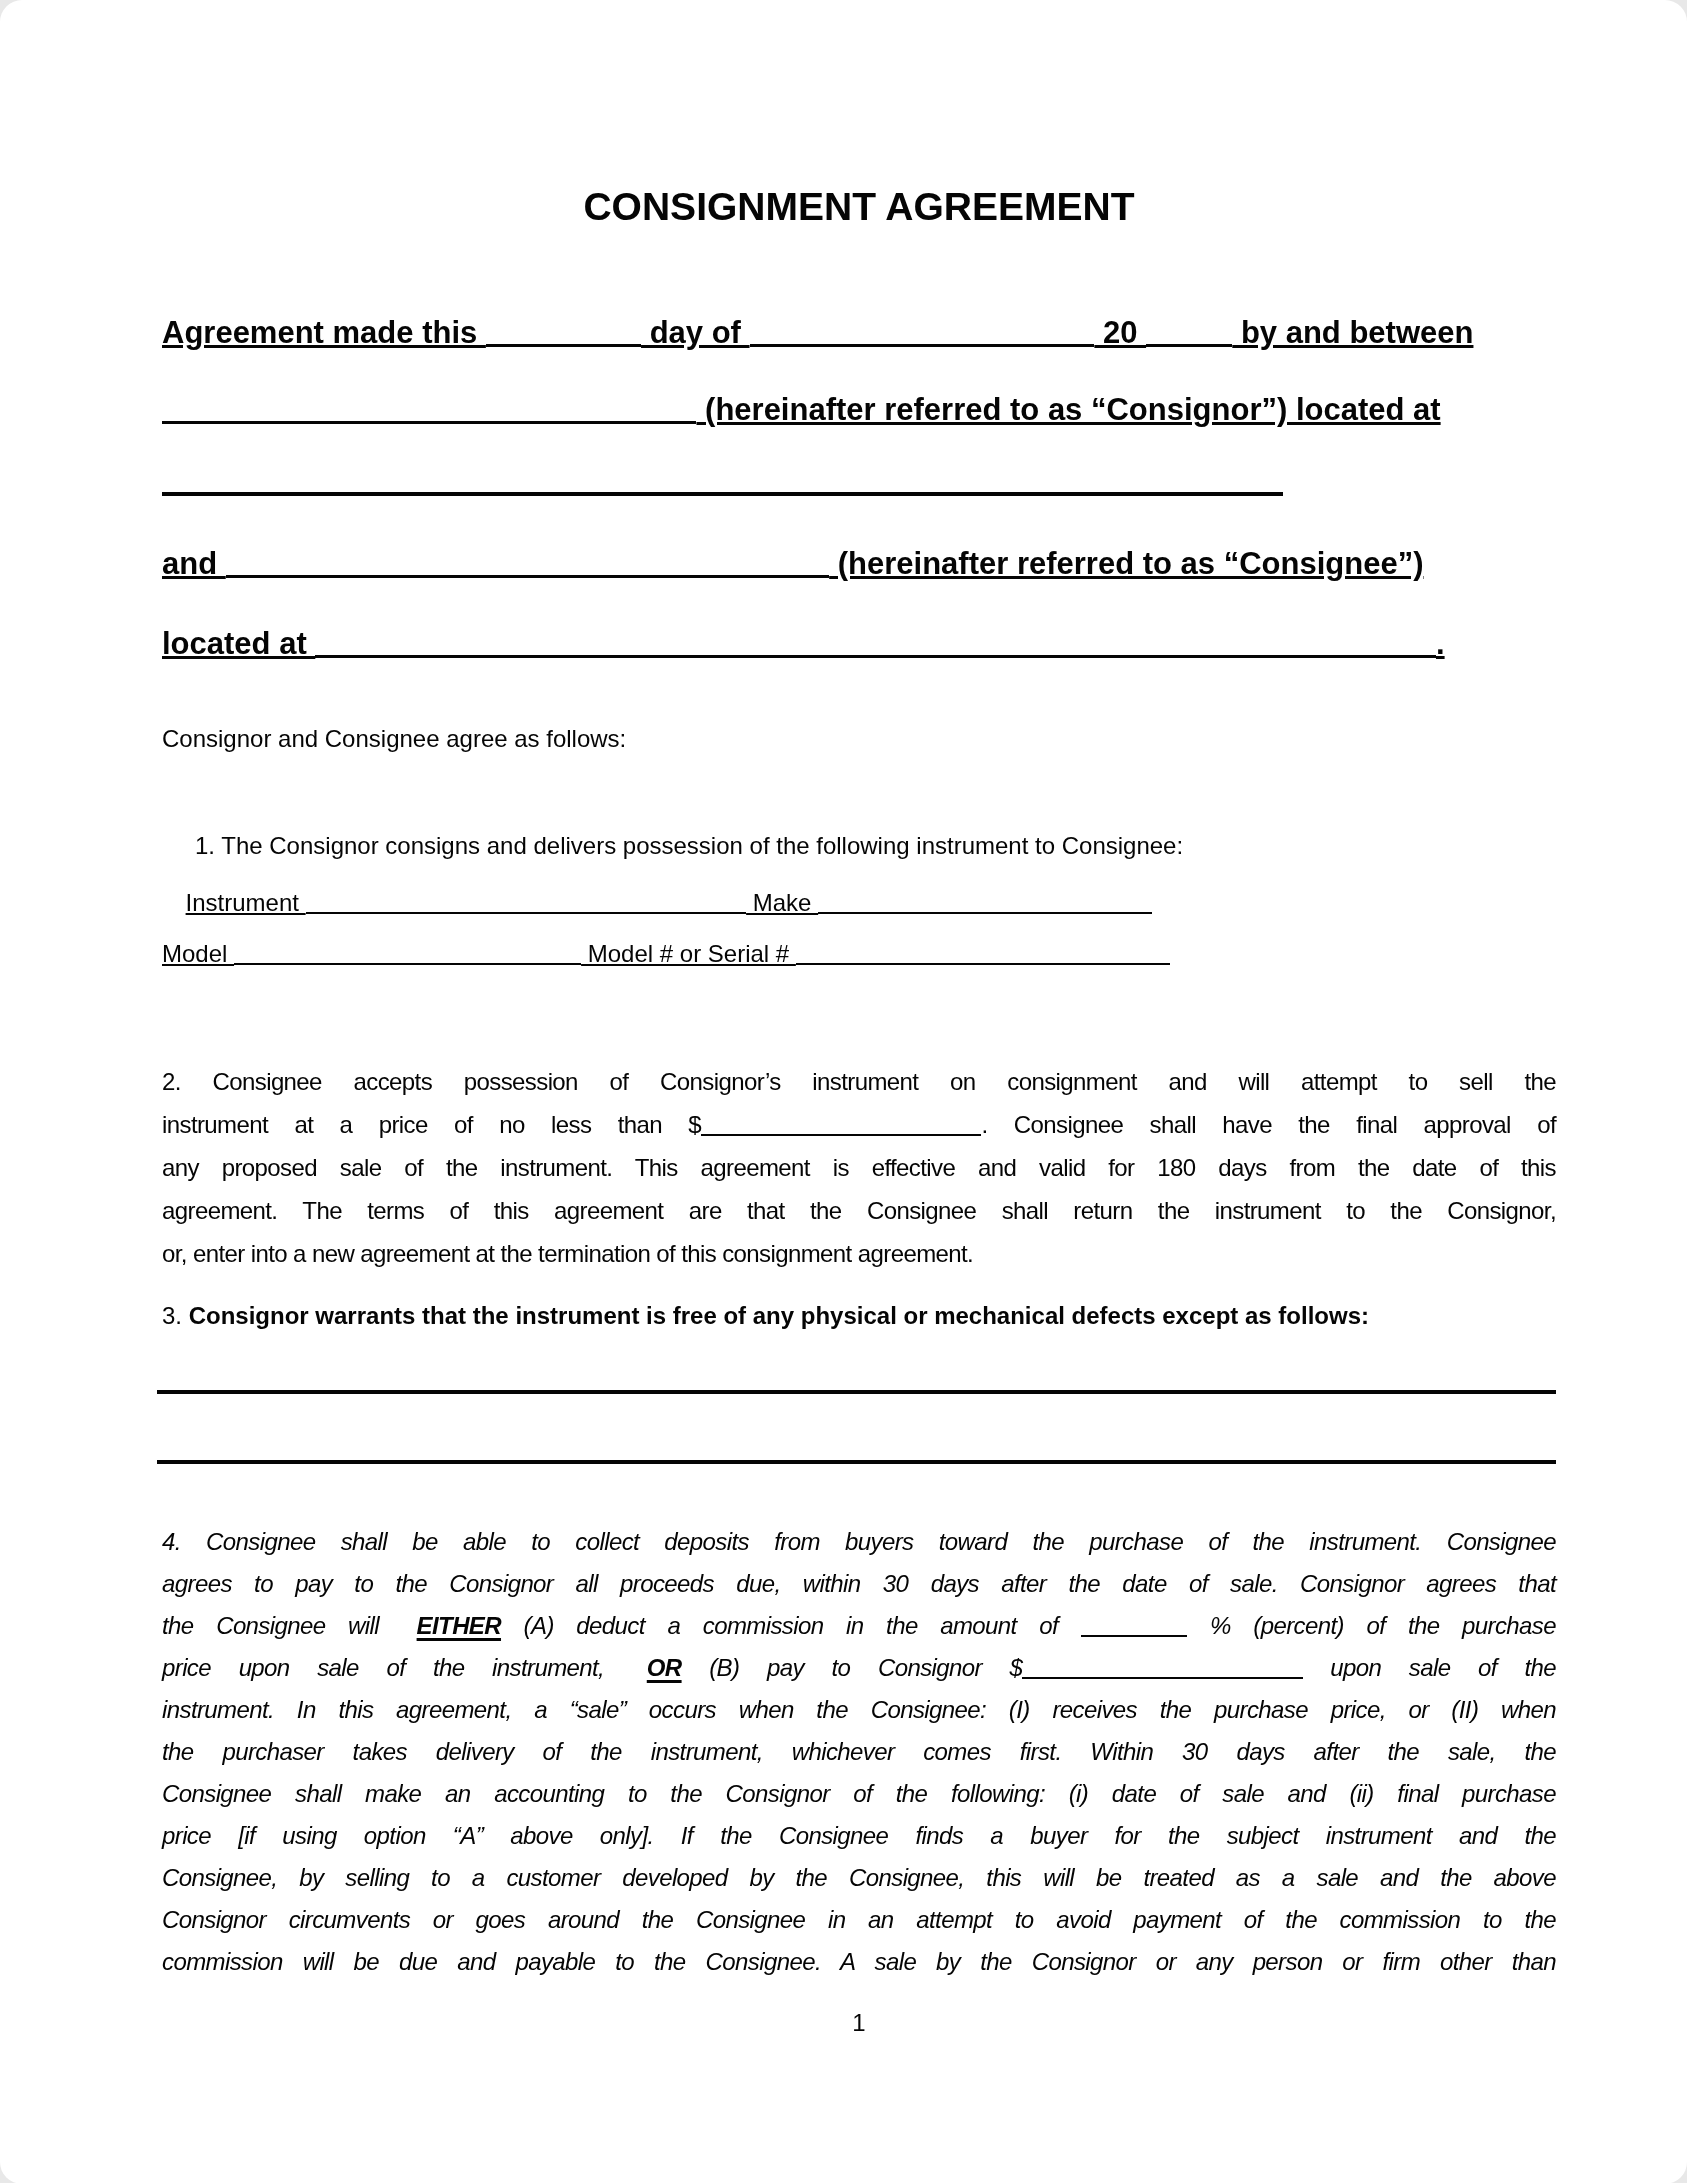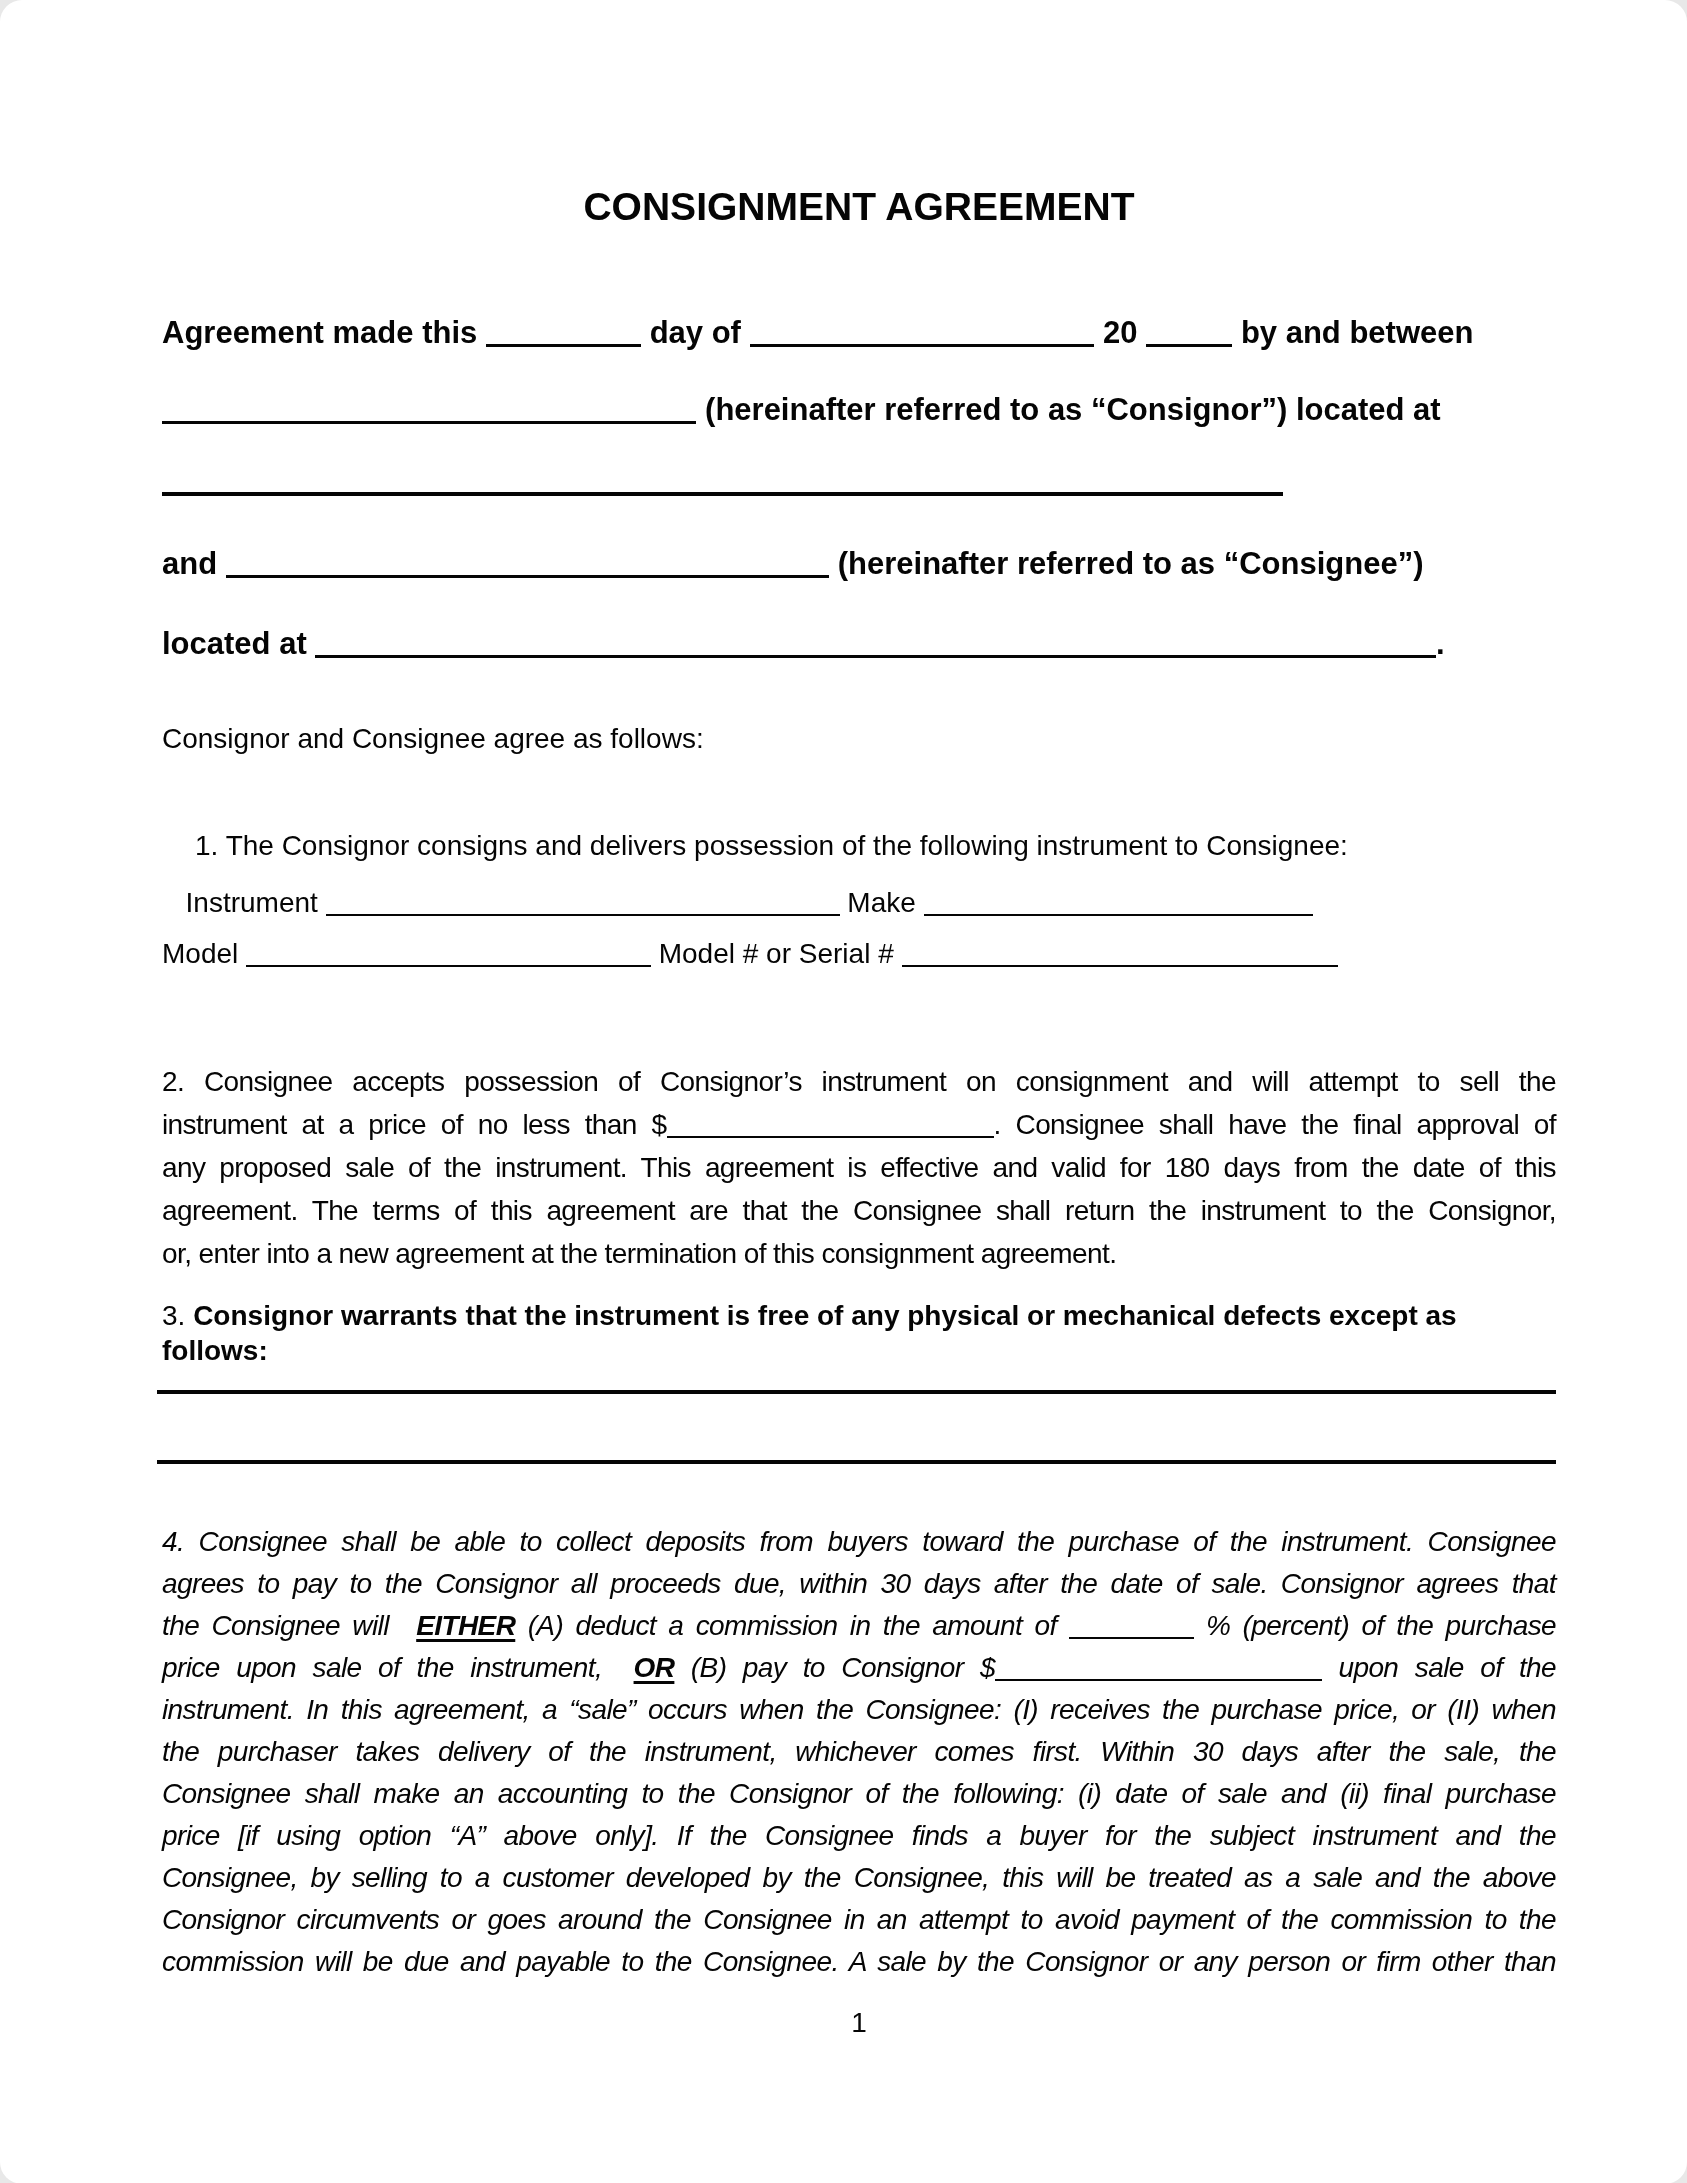--- a/index.html
+++ b/index.html
@@ -17,29 +17,29 @@
 
   
   #title{
     top:185px;
     font-size:39px;font-weight:bold;line-height:44px;
     text-align:center;letter-spacing:0px;
   }
 
   
   .hdr{font-size:31px;font-weight:bold;line-height:38px;}
-  .field{white-space:nowrap;}
+  .field{white-space:nowrap;text-decoration:underline;}
   #intro1{top:314px;}
   #intro2{top:391px;}
   #intro3{top:463px;}
   #intro4{top:545px;}
   #intro5{top:625px;}
 
   
-  .body{font-size:28px;line-height:35px;}
+  .body{font-size:24px;line-height:35px;}
   #preamble{top:721px;}
   #clause1{top:828px;padding-left:33px;}
   #instr{top:885px;padding-left:23.6px;}
   #model{top:936px;}
   #clause2{top:1060px;}
   #clause3{top:1298px;}
   #clause4{top:1521px;font-style:italic;}
   #pagenum{top:2005px;text-align:center;}
 
   

